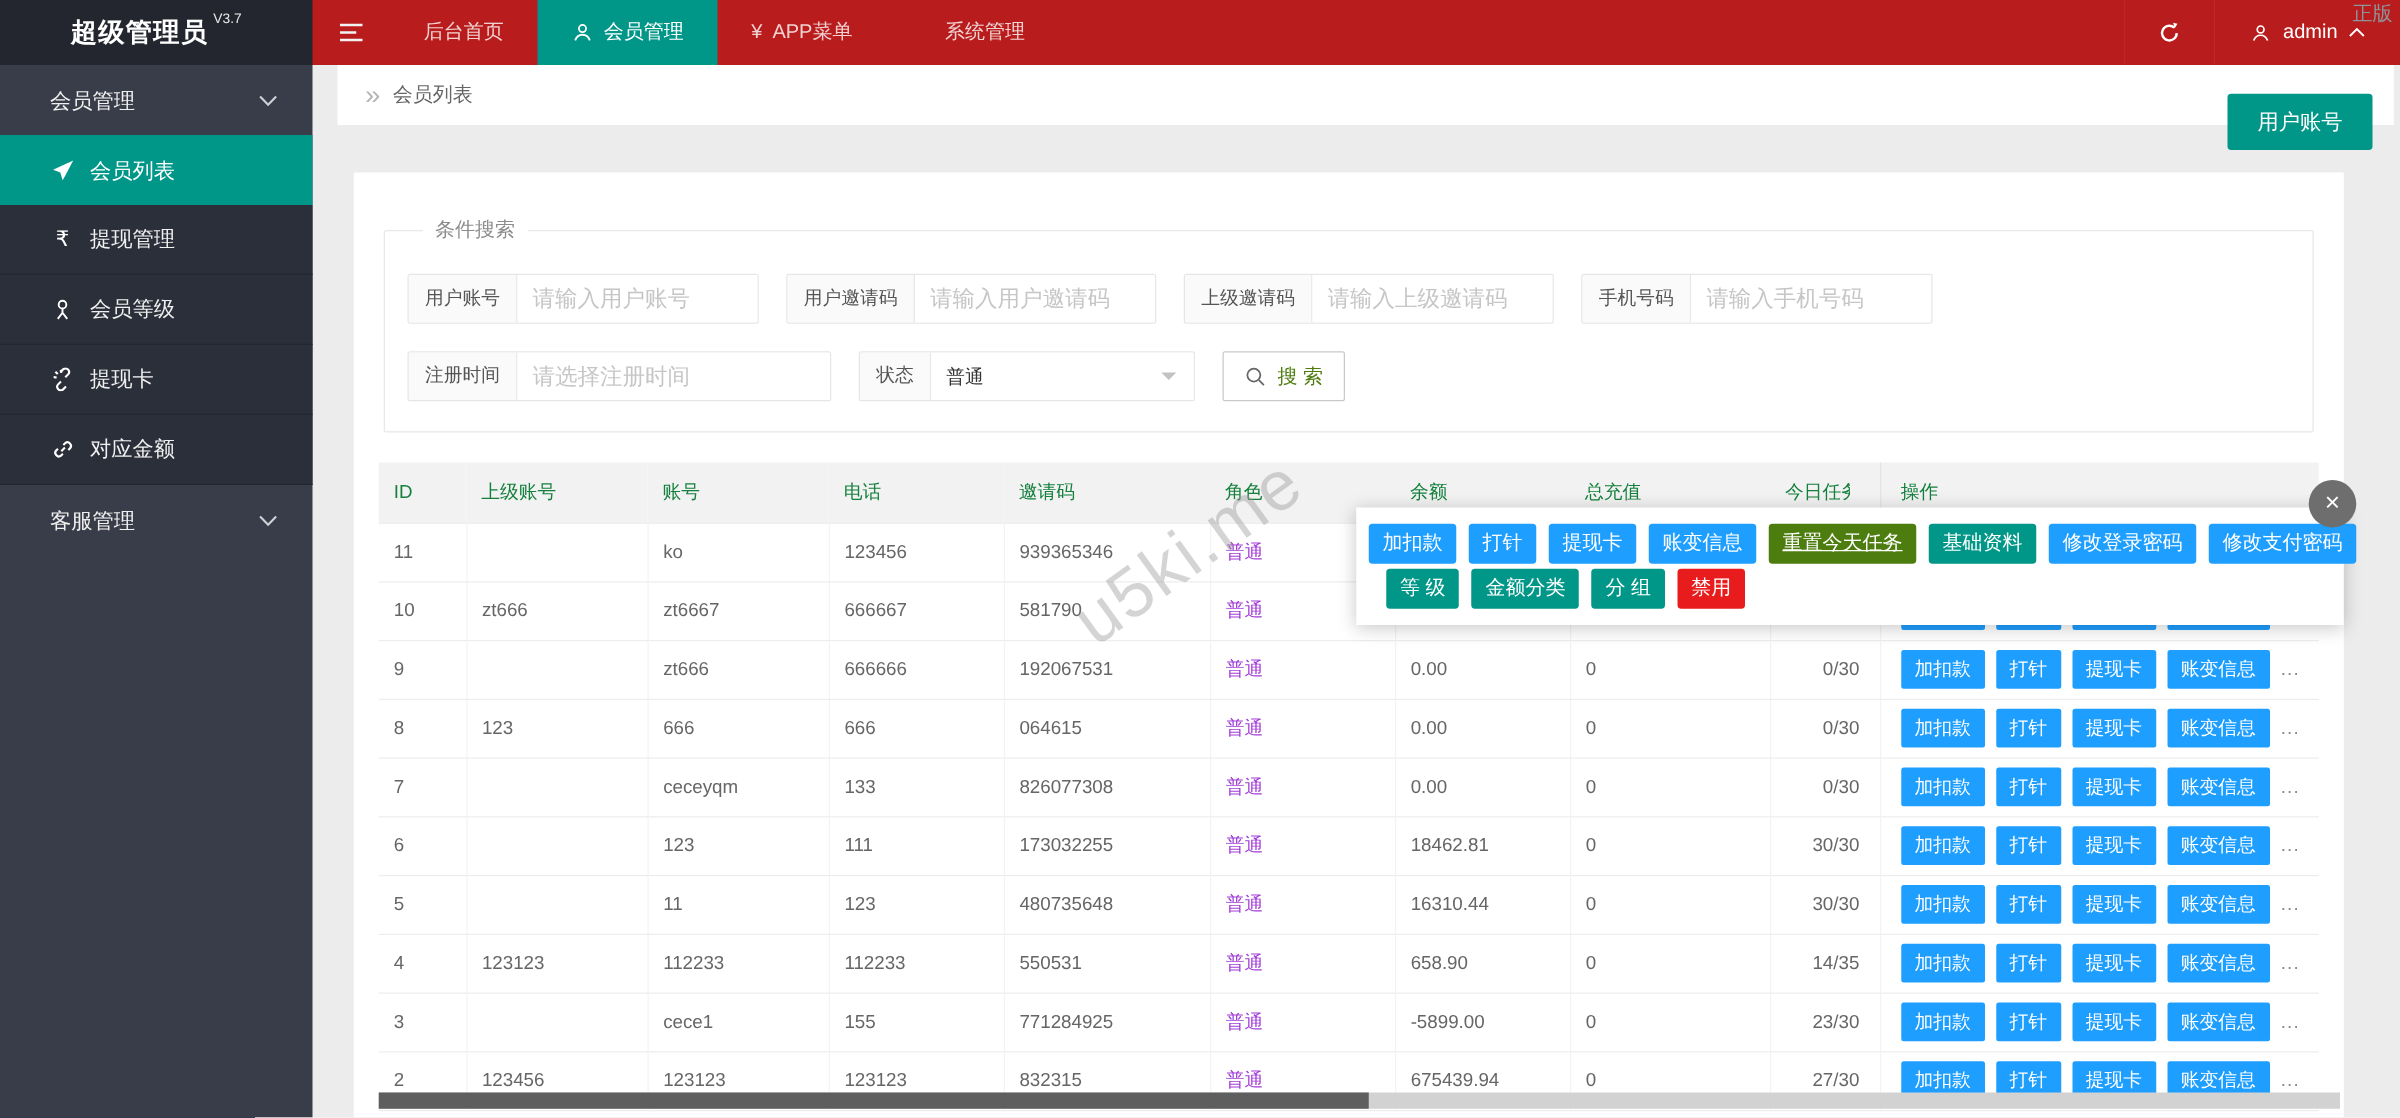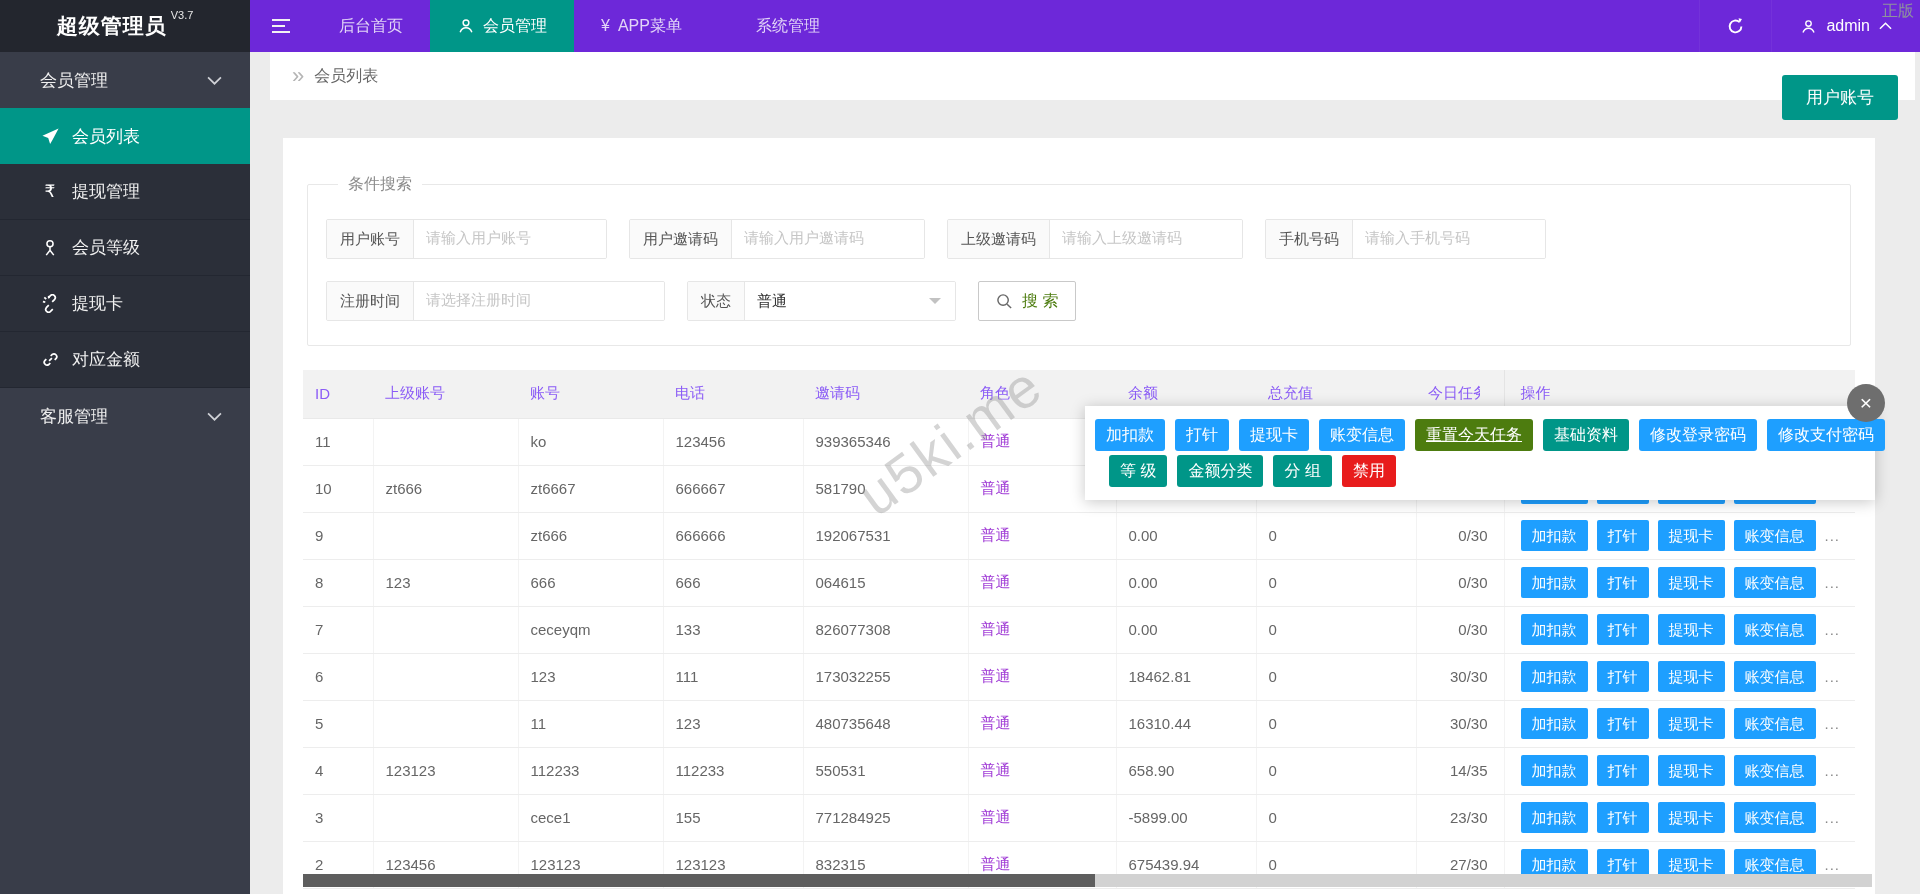--- a/index.html
+++ b/index.html
@@ -1,20 +1,20 @@
 <!DOCTYPE html>
 <html><head>
 <meta charset="utf-8">
 <style>
   * { margin:0; padding:0; box-sizing:border-box; }
   html,body { width:1920px; height:894px; overflow:hidden;
     font-family:"Liberation Sans","DejaVu Sans",sans-serif; background:#ececec; position:relative; }
 
   
-  .topbar { position:absolute; left:0; top:0; width:1920px; height:52px; background:#6d28d9; display:flex; z-index:12; }
+  .topbar { position:absolute; left:0; top:0; width:1920px; height:52px; background:#b91c1c; display:flex; z-index:12; }
   .logo { width:250px; height:52px; background:#23262E; color:#fff; display:flex; align-items:center; justify-content:center; }
   .logo .t { font-size:21px; font-weight:bold; letter-spacing:1px; }
   .logo .v { font-size:11px; margin-left:4px; align-self:flex-start; margin-top:9px; color:#e8e8e8; }
   .hamburger { width:62px; height:52px; display:flex; align-items:center; justify-content:center; flex-direction:column; gap:4px; cursor:pointer; }
   .hamburger i { display:block; width:18px; height:2px; background:#f2f2f2; }
   .hamburger i:nth-child(2){ width:13px; align-self:flex-start; margin-left:22px; }
   .topnav { display:flex; }
   .nav-item { height:52px; line-height:52px; padding:0 27px; color:rgba(255,255,255,.8); font-size:16px; cursor:pointer; display:flex; align-items:center; gap:8px; white-space:nowrap; }
   .nav-item.active { background:#009688; color:#fff; }
   .nav-item .yen { font-size:16px; }
@@ -42,30 +42,30 @@
 
   .card { position:absolute; left:33px; top:86px; width:1592px; height:756px; background:#fff; padding:20px; }
 
   
   fieldset.search { border:1px solid #e8e8e8; border-radius:2px; margin:16px 4px 24px; padding:24px 18px 24px; }
   fieldset.search legend { color:#8c8c8c; font-size:16px; padding:0 10px; margin-left:12px; }
   .frow { display:flex; gap:22px; }
   .frow + .frow { margin-top:22px; }
   .igroup { display:flex; height:40px; border:1px solid #e6e6e6; border-radius:2px; overflow:hidden; }
   .ig-label { background:#fafafa; border-right:1px solid #e6e6e6; padding:0 13px; line-height:38px; color:#555; font-size:15px; white-space:nowrap; }
-  .ig-input { border:none; outline:none; width:192px; padding:0 12px; font-size:15px; color:#0f172a; font-family:Liberation Mono, monospace; }
+  .ig-input { border:none; outline:none; width:192px; padding:0 12px; font-size:18px; color:#0f172a; font-family:Liberation Sans, sans-serif; }
   .ig-input.wide { width:250px; }
   .ig-input::placeholder { color:#c6c6c6; }
   .ig-select { width:210px; position:relative; display:flex; align-items:center; padding:0 12px; font-size:15px; color:#333; cursor:pointer; background:#fff; }
   .caret { position:absolute; right:14px; width:0; height:0; border:6px solid transparent; border-top-color:#c2c2c2; top:16px; }
   .search-btn { height:40px; border:1px solid #c9c9c9; background:#fff; border-radius:2px; padding:0 17px; display:flex; align-items:center; gap:9px; color:#4d7c0f; font-size:16px; cursor:pointer; font-family:inherit; }
 
   
   table.members { width:1552px; border-collapse:collapse; table-layout:fixed; color:#666; font-size:15px; }
-  .members th { background:#f2f2f2; font-weight:normal; text-align:left; height:48px; padding-left:12px; color:#8b5cf6; border-bottom:1px solid #e9e9e9; }
+  .members th { background:#f2f2f2; font-weight:normal; text-align:left; height:48px; padding-left:12px; color:#15803d; border-bottom:1px solid #e9e9e9; }
   .members td { height:47px; padding-left:12px; border-bottom:1px solid #ededed; border-right:1px solid #f3f3f3; white-space:nowrap; overflow:hidden; }
   .members td:last-child { border-right:none; }
   .members th.c-actions, .members td.c-actions { border-left:1px solid #e4e4e4; padding-left:16px; }
   .clip { width:52px; overflow:hidden; white-space:nowrap; }
   .c-task, td.c-task { text-align:right; padding-right:16px; }
   th.c-task { text-align:left; }
   .role { color:#a13dd6; cursor:pointer; }
   .rbtn { display:inline-block; height:31px; line-height:31px; padding:0 11px; background:#1E9FFF; color:#fff; border:none; border-radius:2px; margin-right:9px; font-size:15px; cursor:pointer; font-family:inherit; }
   .dots { color:#888; letter-spacing:1px; cursor:pointer; }
 

